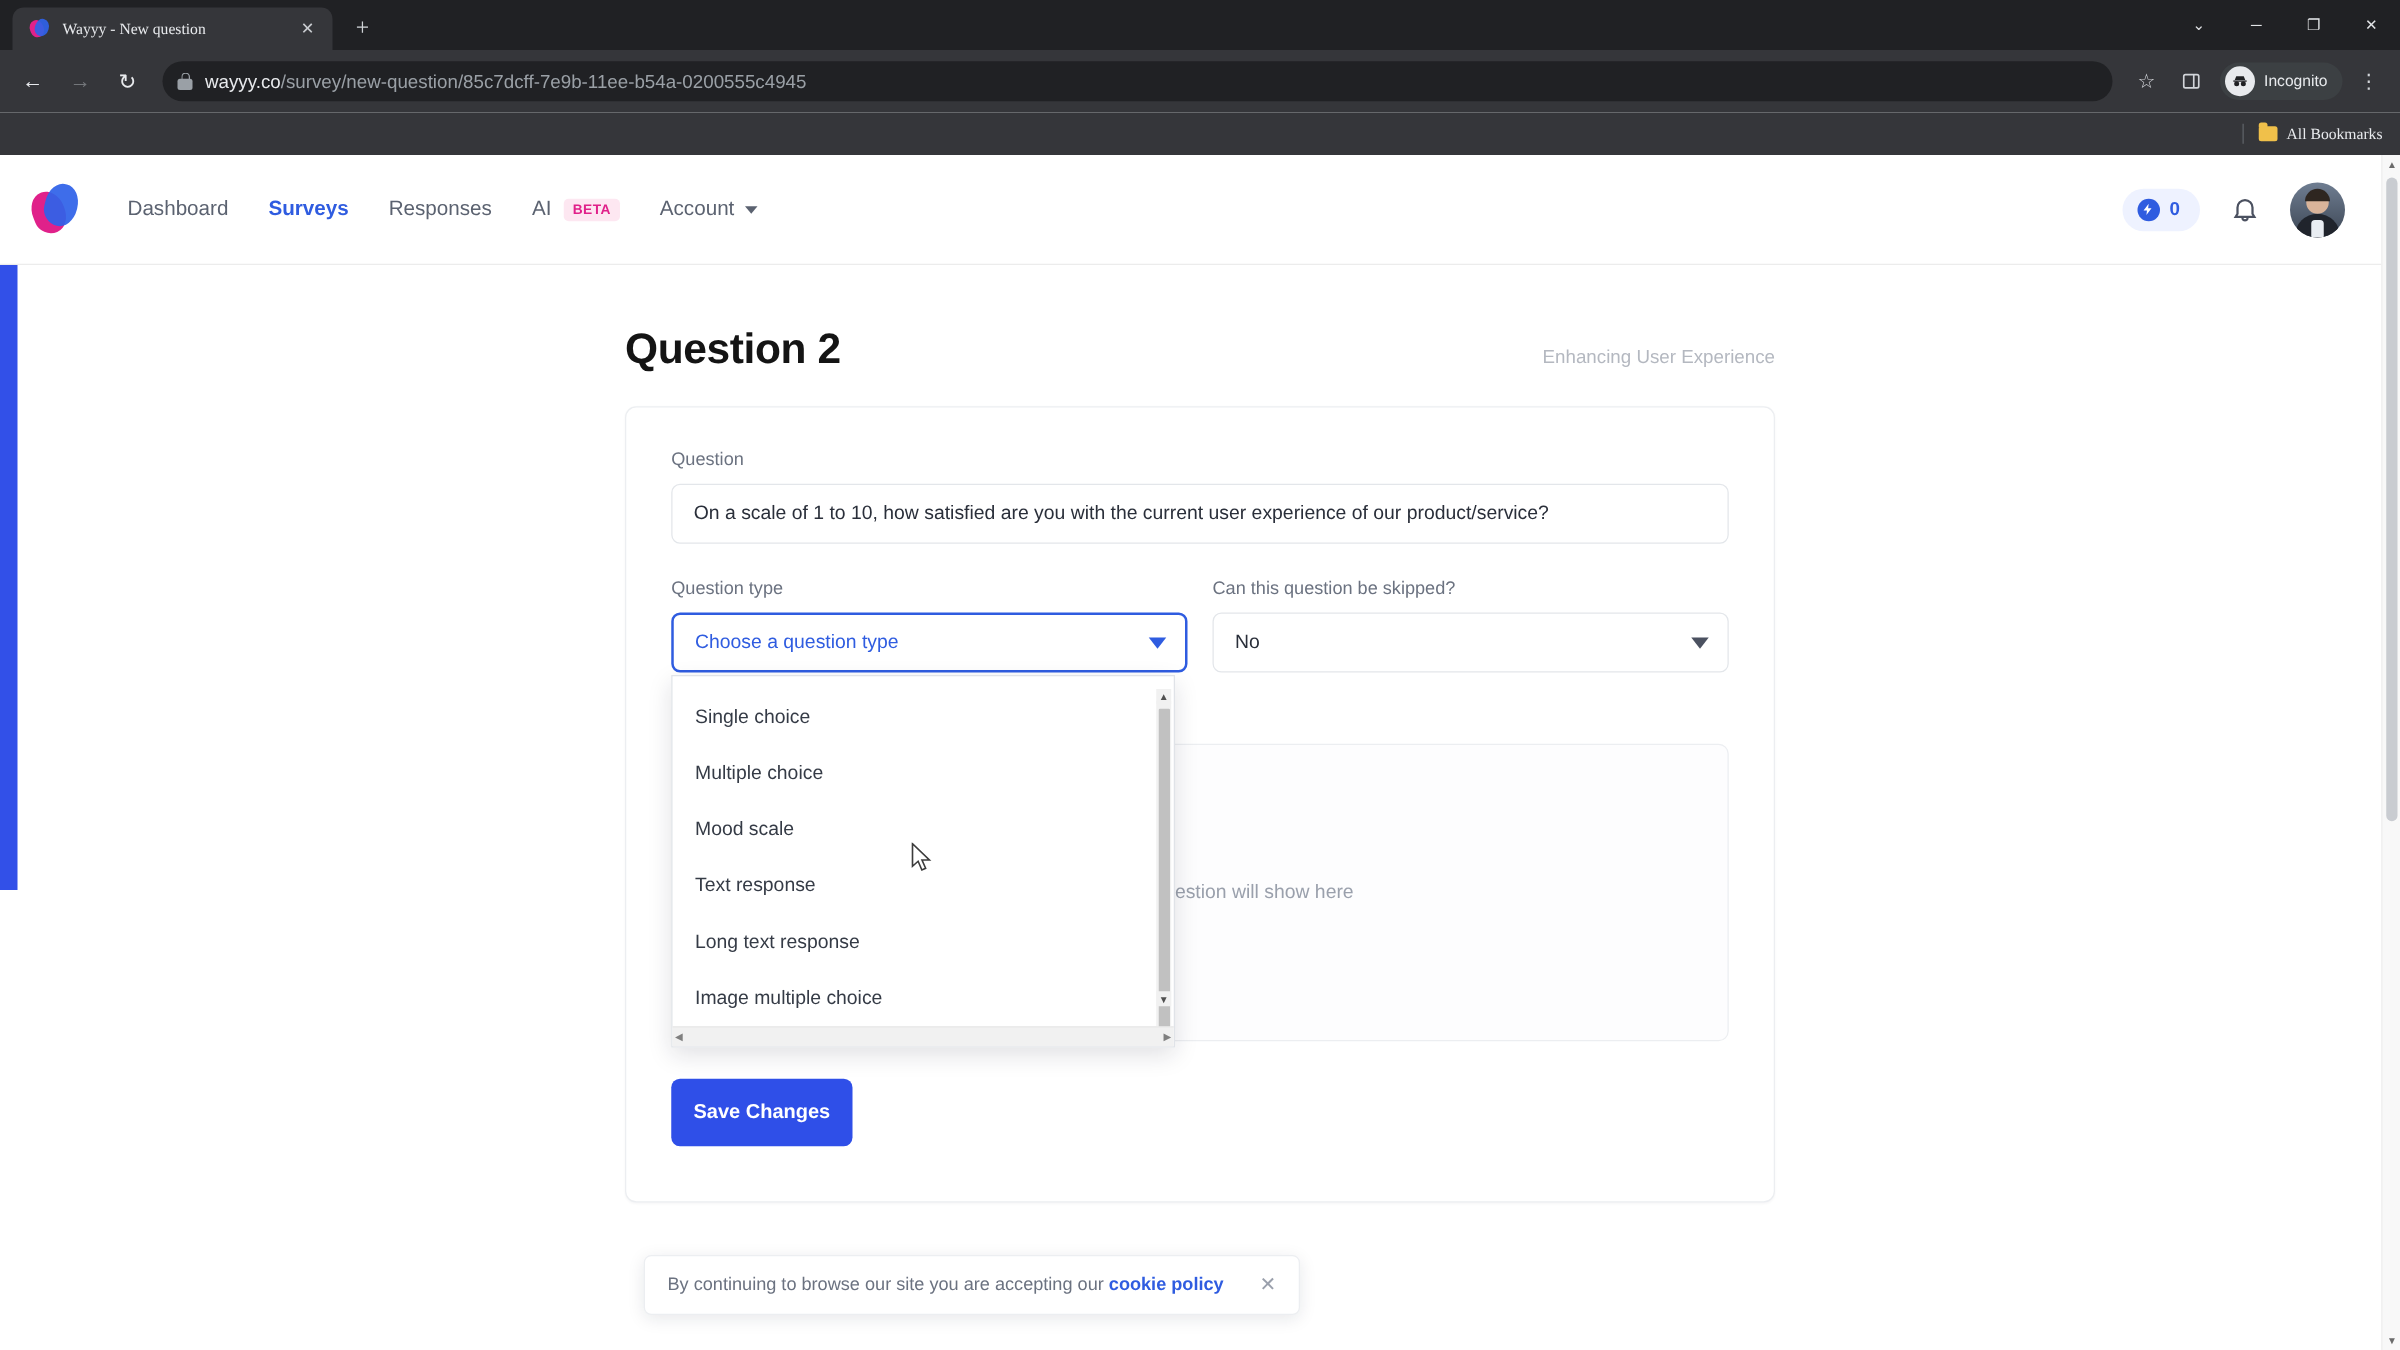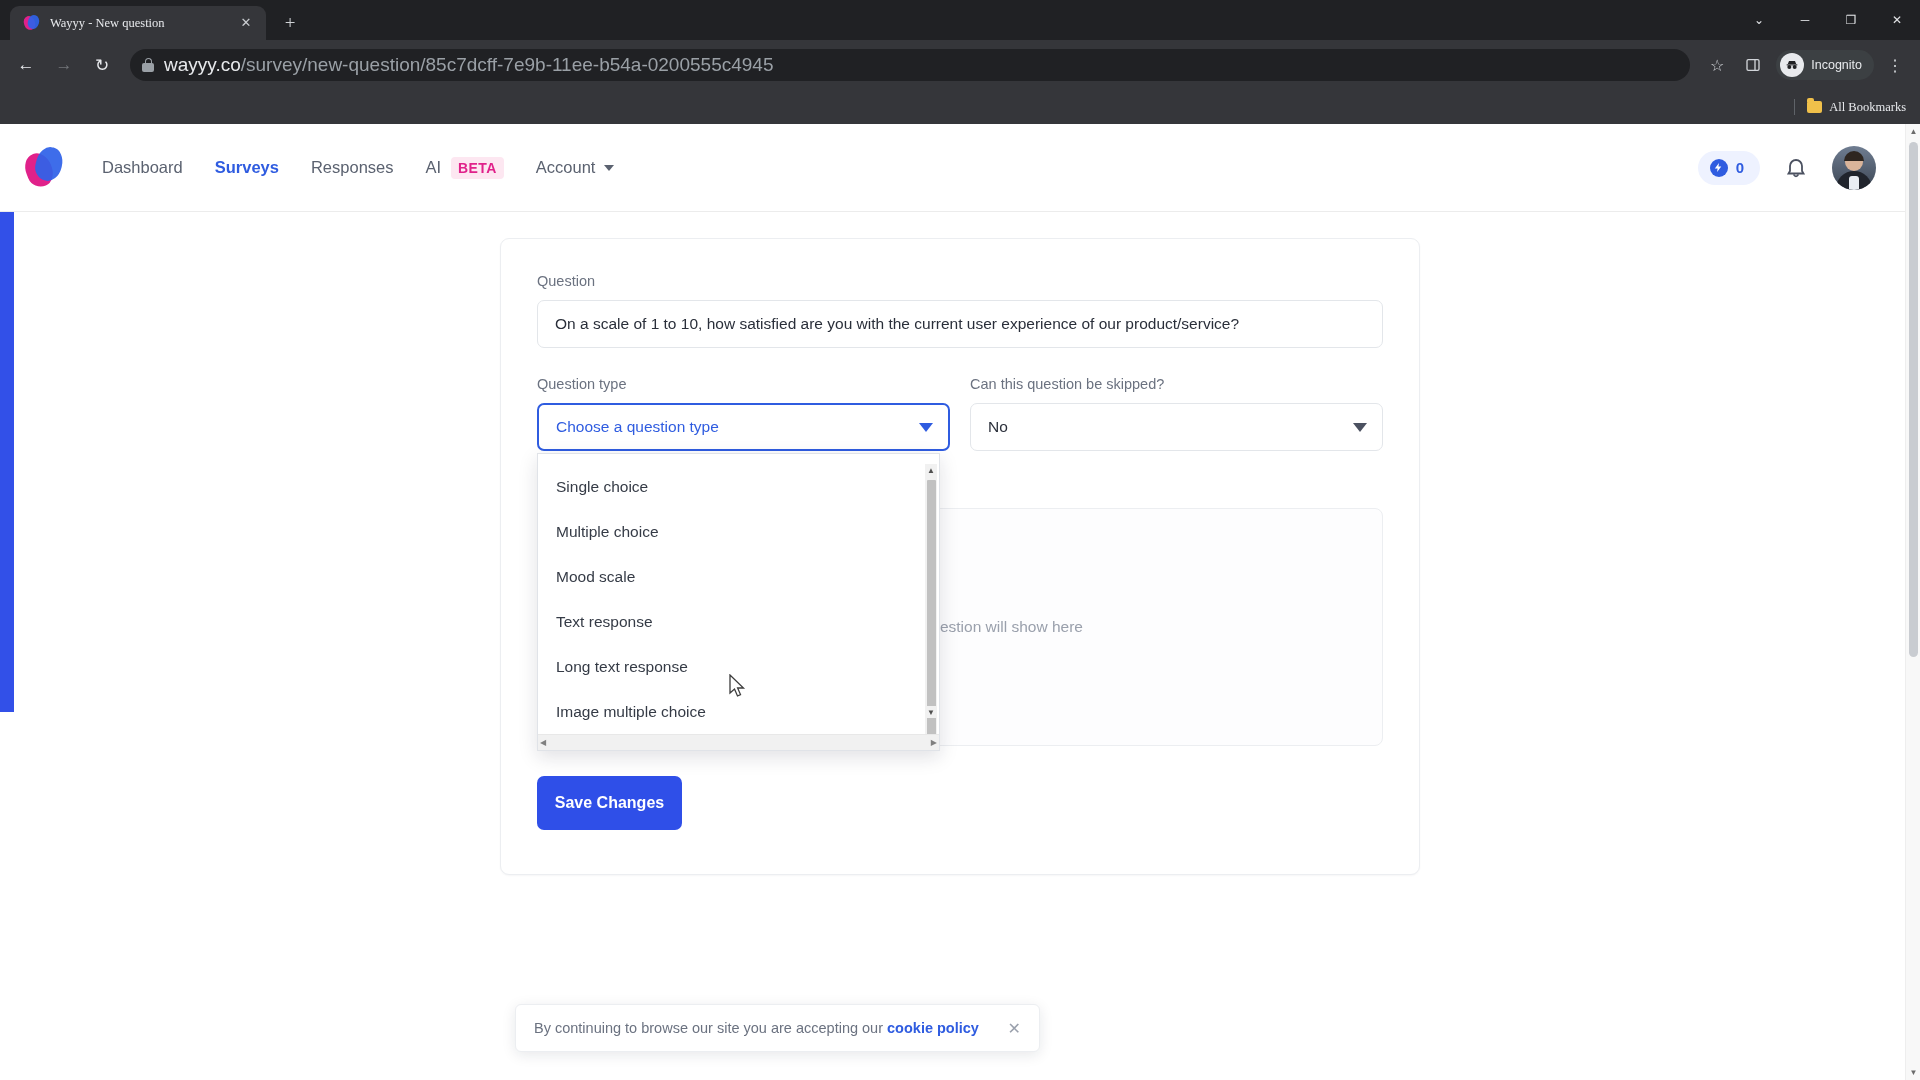--- a/index.html
+++ b/index.html
@@ -64,21 +64,21 @@
     flex: 1; height: 32px; background: #202124; border-radius: 16px;
     display: flex; align-items: center; padding: 0 12px; gap: 10px; margin: 0 6px;
     min-width: 0;
   }
   .lock-icon { width: 12px; height: 14px; position: relative; flex: 0 0 12px; }
   .lock-icon .body { position: absolute; bottom: 0; width: 12px; height: 9px; background: #9aa0a6; border-radius: 2px; }
   .lock-icon .shackle {
     position: absolute; top: 0; left: 2.5px; width: 7px; height: 7px;
     border: 1.8px solid #9aa0a6; border-bottom: none; border-radius: 4px 4px 0 0;
   }
-  .url { font-size: 19px; color: #9aa0a6; white-space: nowrap; overflow: hidden; }
+  .url { font-size: 15px; color: #9aa0a6; white-space: nowrap; overflow: hidden; }
   .url b { color: #e8eaed; font-weight: 400; }
   .tb-icon {
     width: 30px; height: 30px; display: flex; align-items: center; justify-content: center;
     color: #d2d5d9; font-size: 16px; flex: 0 0 30px;
   }
   .incognito-pill {
     height: 30px; background: #3c4043; border-radius: 15px; display: flex; align-items: center;
     gap: 7px; padding: 0 12px 0 4px; margin-left: 2px;
   }
   .incog-av {
@@ -122,21 +122,21 @@
   }
   .brand .d1 { left: 0; top: 6px; background: #e0218a; transform: rotate(-22deg); }
   .brand .d2 { left: 10px; top: 0; background: #2f62e8; transform: rotate(14deg); opacity: .93; }
   .navlinks { display: flex; align-items: center; gap: 0px; }
   .navlink {
     font-size: 16.5px; color: #5b6270; padding: 0 32px 0 0; white-space: nowrap;
   }
   .navlink.active { color: #2f5ce0; font-weight: 600; }
   .ai-wrap { display: flex; align-items: center; gap: 10px; padding-right: 32px; }
   .beta-badge {
-    background: #fde7f1; color: #e0218a; font-size: 14px; font-weight: 700;
+    background: #fde7f1; color: #e0218a; font-size: 11px; font-weight: 700;
     letter-spacing: .4px; padding: 3px 7px; border-radius: 4px;
   }
   .account-wrap { display: flex; align-items: center; gap: 9px; }
   .chev-d { width: 0; height: 0; border-left: 5.5px solid transparent; border-right: 5.5px solid transparent; border-top: 6.5px solid #5b6270; }
 
   .nav-right { margin-left: auto; display: flex; align-items: center; gap: 24px; }
   .credit-pill {
     height: 34px; background: #eef2ff; border-radius: 17px; display: flex; align-items: center;
     gap: 8px; padding: 0 16px 0 12px;
   }
@@ -356,20 +356,24 @@
             <span class="torso"></span>
               <span class="shirt"></span>
             <span class="face"></span>
               <span class="hair"></span>
           </div>
         </div>
       </div>
 
       <div class="content">
 
+        <div class="titlerow">
+          <div class="page-title">Question 2</div>
+          <div class="survey-name">Enhancing User Experience</div>
+        </div>
 
         <div class="card">
 
           <div class="field-label">Question</div>
           <div class="text-input" placeholder="Enter your question">On a scale of 1 to 10, how satisfied are you with the current user experience of our product/service?</div>
 
           <div class="two-col">
 
             <div class="col">
               <div class="field-label">Question type</div>

